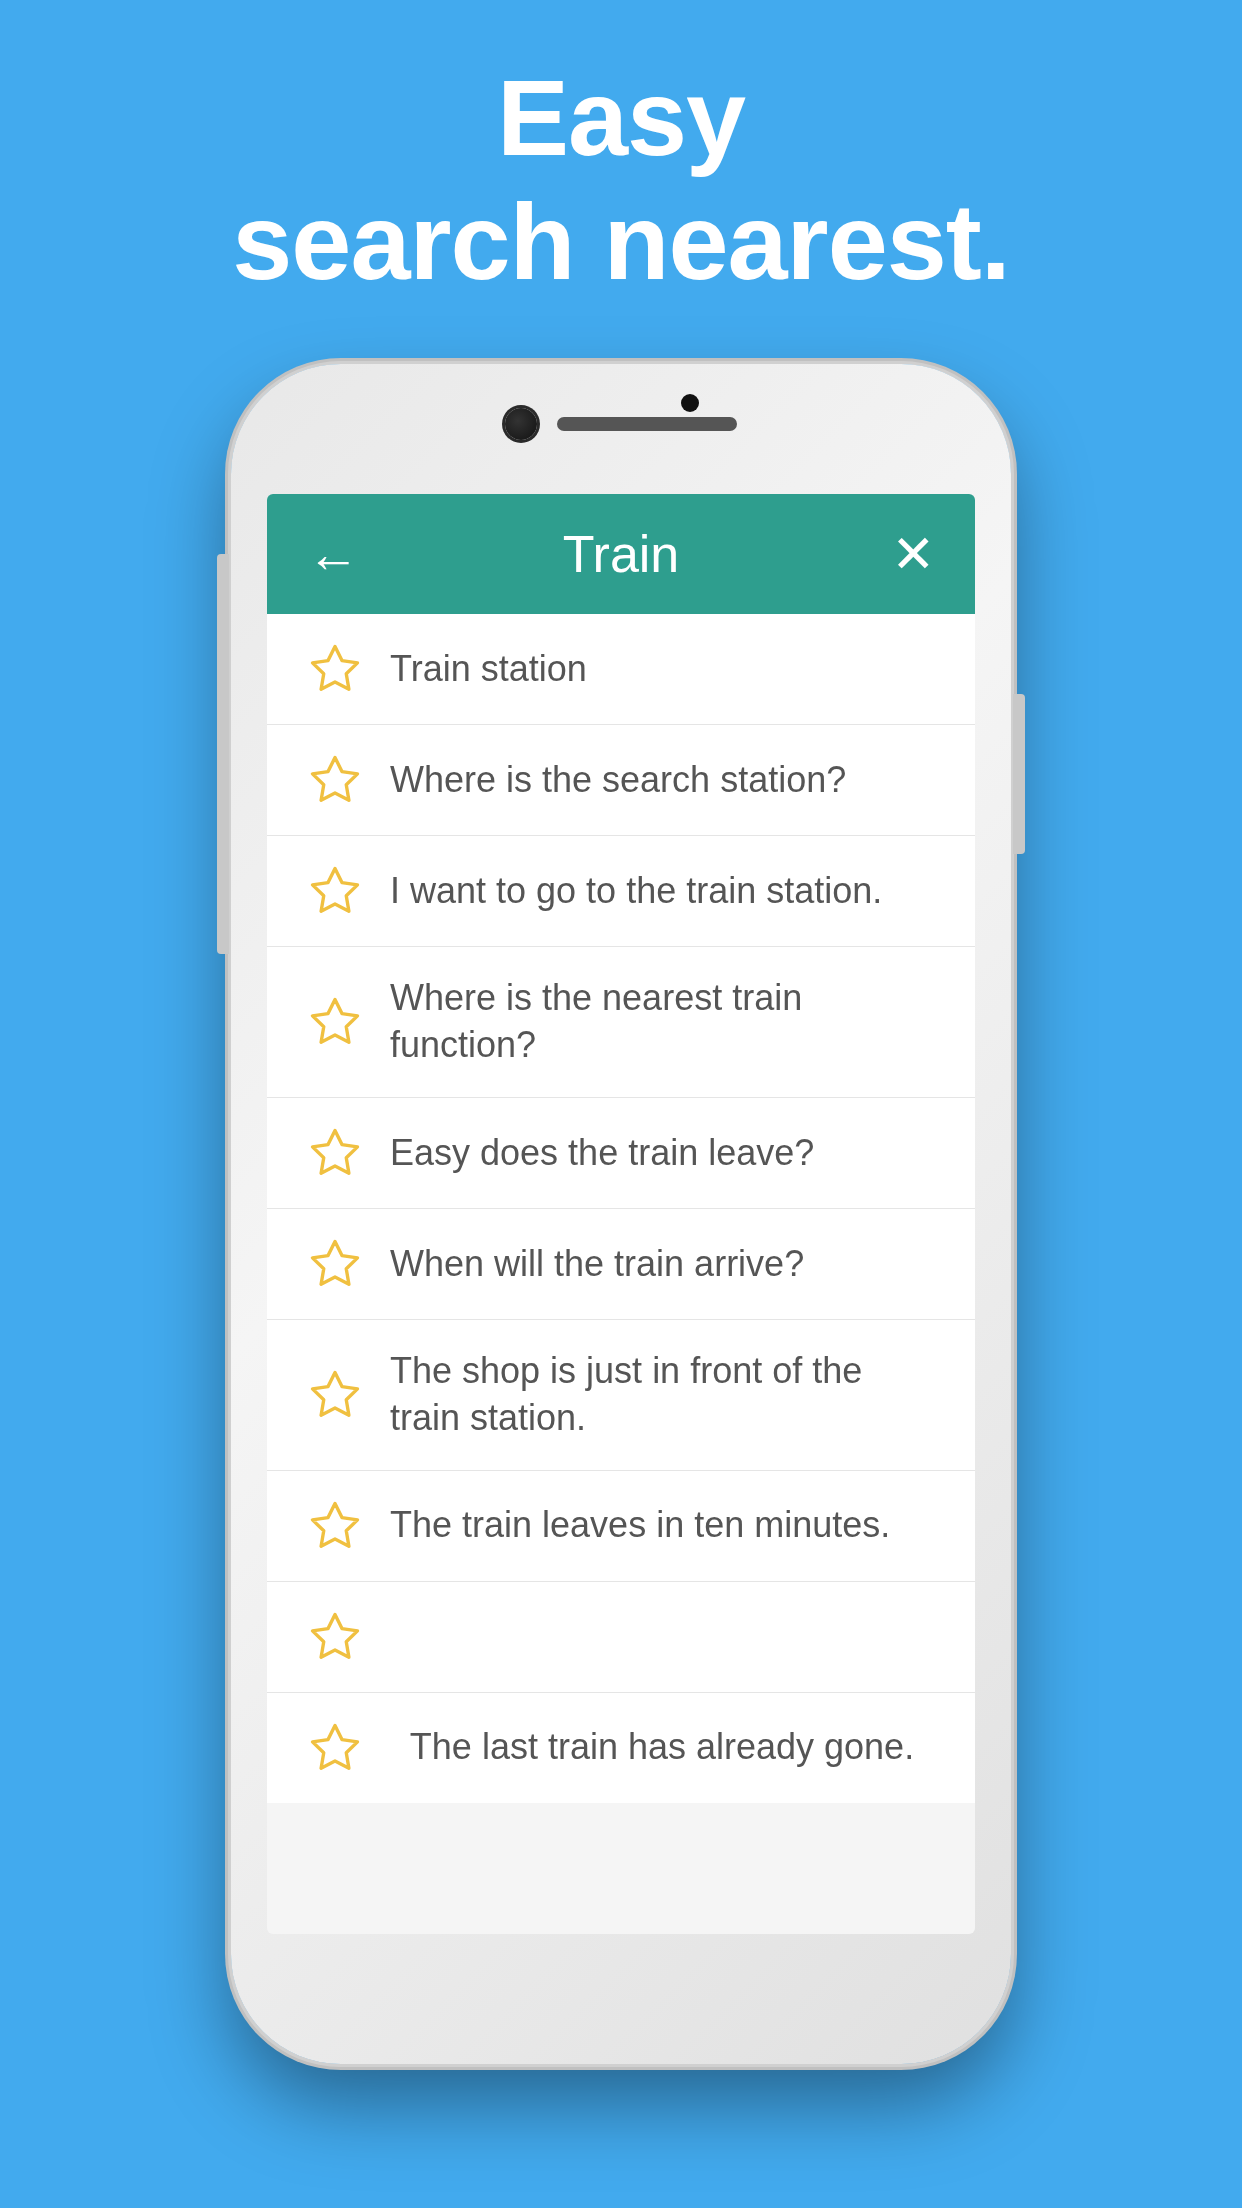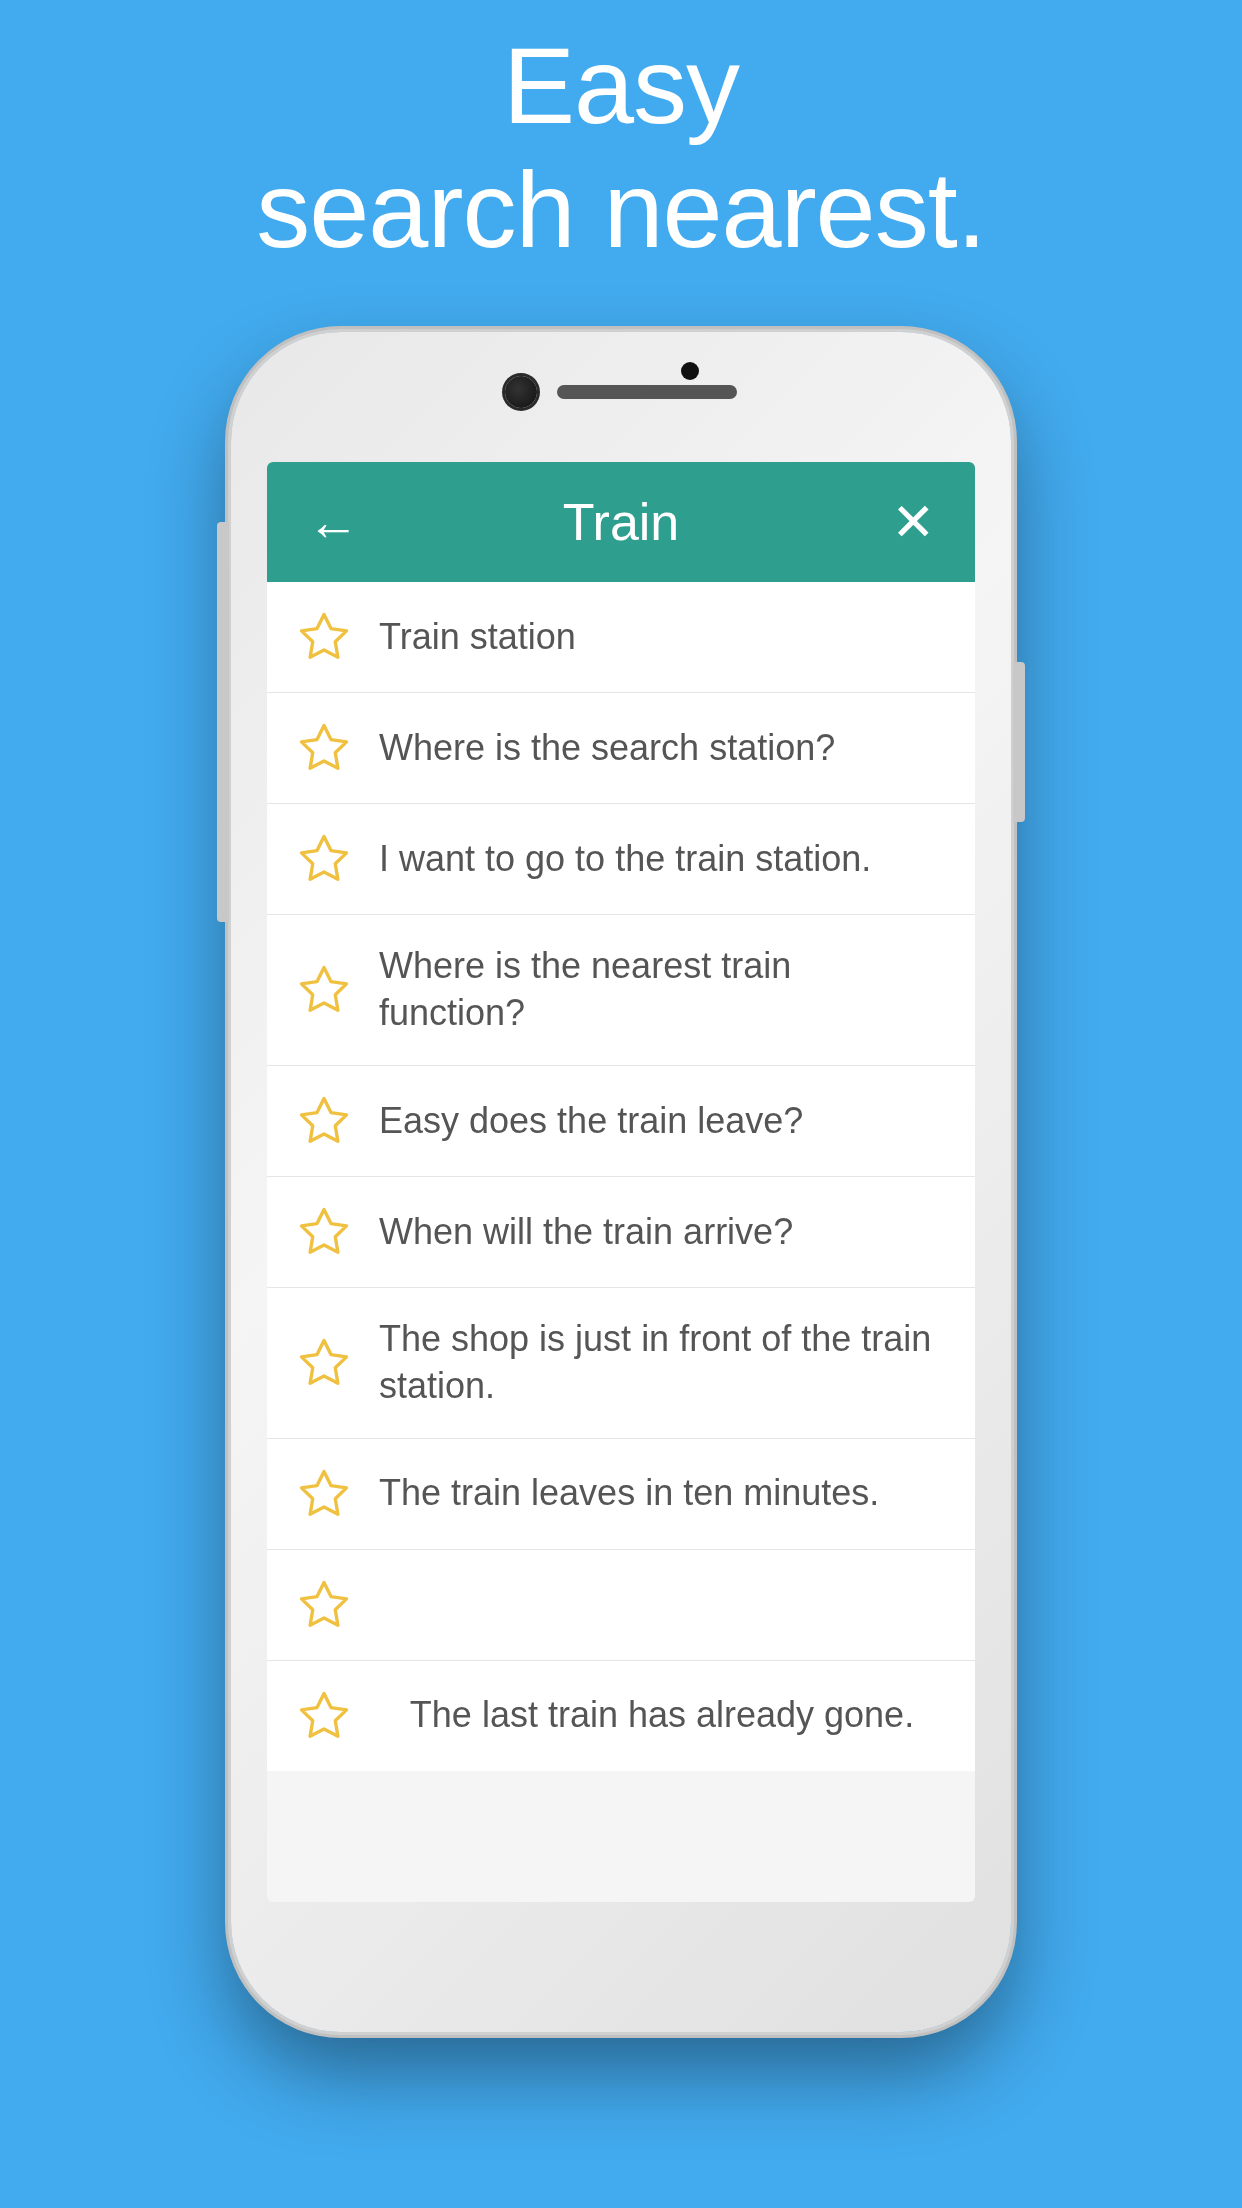--- a/index.html
+++ b/index.html
@@ -16,23 +16,23 @@
       flex-direction: column;
       align-items: center;
       font-family: -apple-system, 'Helvetica Neue', Arial, sans-serif;
       overflow: hidden;
       position: relative;
     }
 
     .page-title {
       color: white;
       font-size: 108px;
-      font-weight: 400;
+      font-weight: 700;
       text-align: center;
-      margin-top: 24px;
+      margin-top: 56px;
       line-height: 1.15;
       letter-spacing: -1px;
     }
 
     
     .phone-wrapper {
       position: relative;
       margin-top: 60px;
       width: 780px;
       height: 1700px;
@@ -166,21 +166,21 @@
 
     .list-container {
       background: white;
       flex: 1;
       overflow-y: auto;
     }
 
     .list-item {
       display: flex;
       align-items: center;
-      padding: 28px 30px;
+      padding: 28px 41px;
       border-bottom: 1px solid #e5e5e5;
       gap: 28px;
       background: white;
     }
 
     .list-item:last-child {
       border-bottom: none;
       text-align: center;
     }
 

